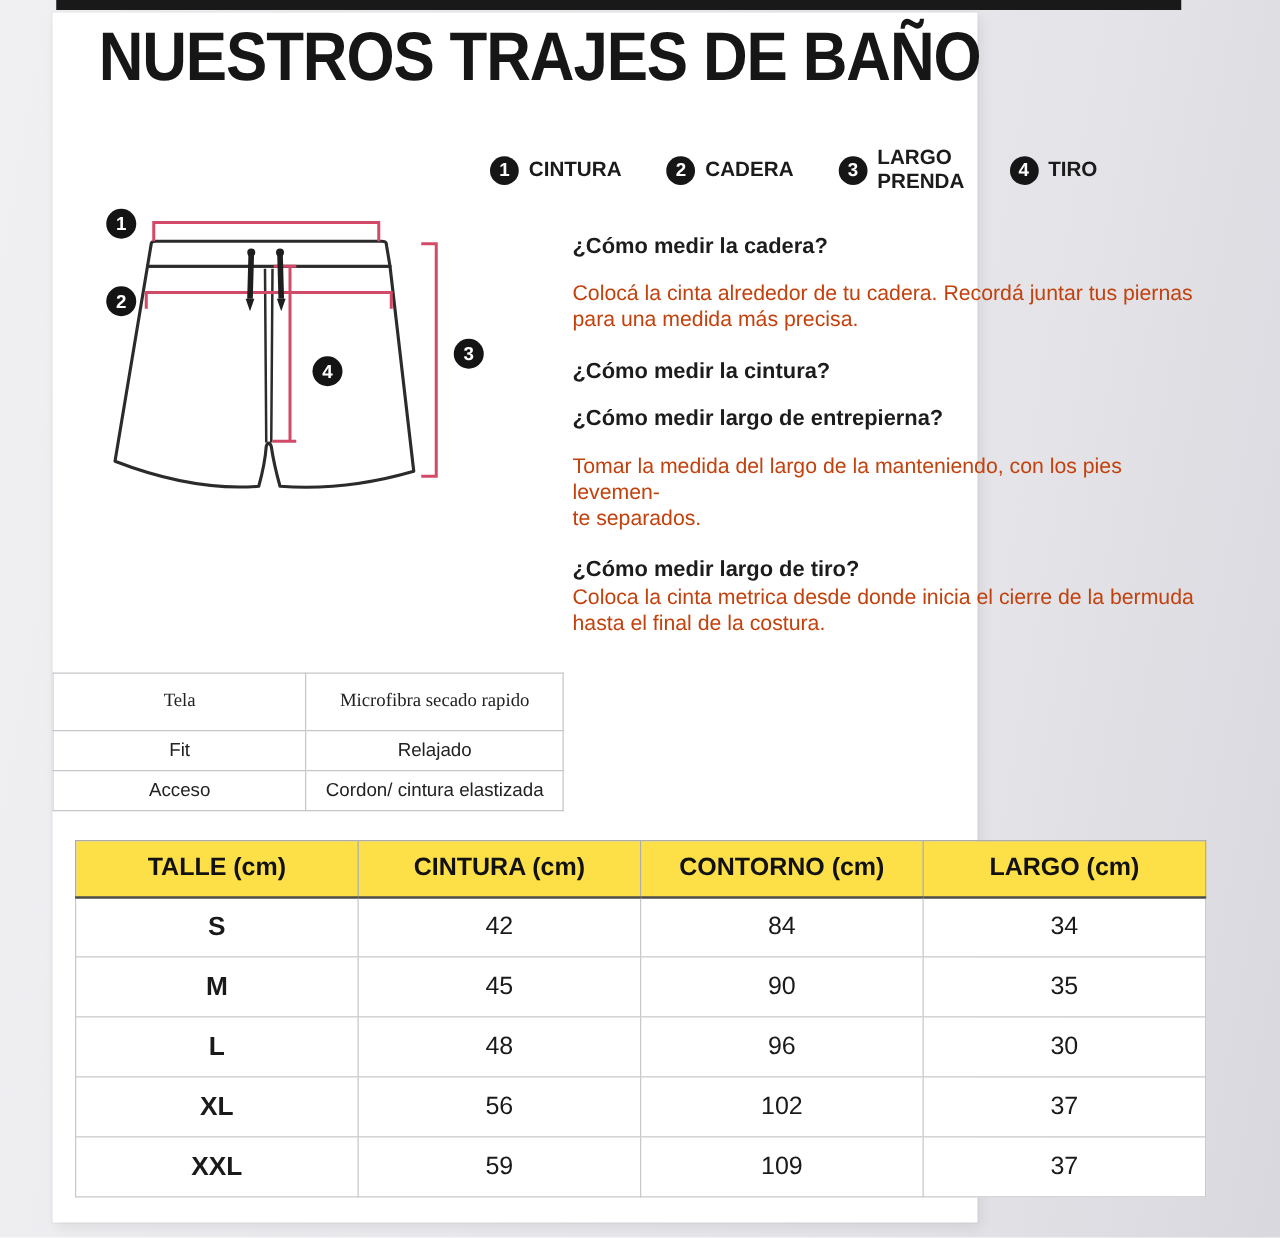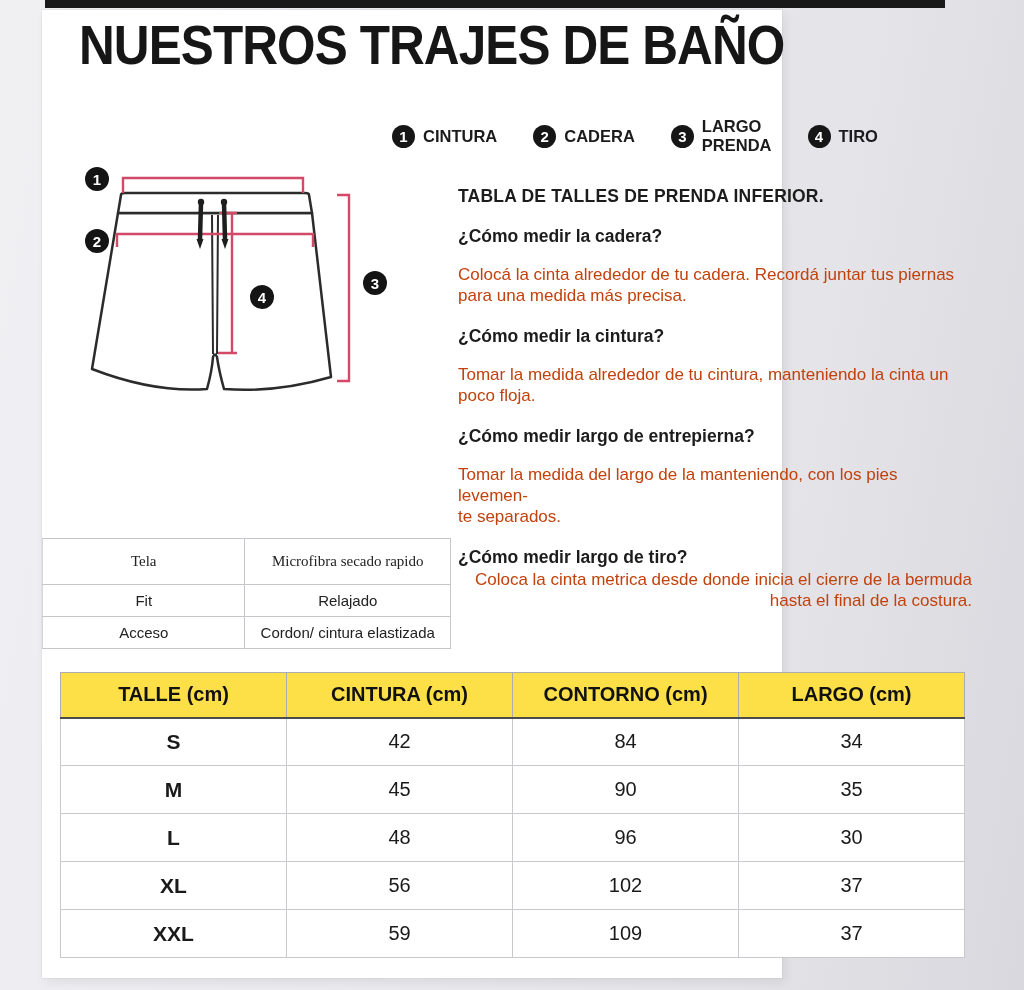--- a/index.html
+++ b/index.html
@@ -39,21 +39,21 @@
   .marker.m1 { left:25px; top:12px; }
   .marker.m2 { left:25px; top:74px; }
   .marker.m3 { left:303px; top:116px; }
   .marker.m4 { left:190px; top:130px; }
   
   .textcol { position:absolute; left:416px; top:176px; width:514px; }
   .textcol h3 { margin:0 0 19px 0; font-size:17.5px; font-weight:bold; letter-spacing:.2px; }
   .guide-section h4 { margin:0 0 17px 0; font-size:17.5px; font-weight:bold; }
   .guide-section p { margin:0 0 20px 0; font-size:17px; line-height:21px; color:#c2410c; white-space:pre-line; }
   .guide-section:last-child h4 { margin-bottom:1px; }
-  .guide-section:last-child p { margin-bottom:0;text-align:right; }
+  .guide-section:last-child p { margin-bottom:0; }
   
   .specs { position:absolute; left:0; top:528px; width:409px; border-collapse:collapse; }
   .specs td {
     border:1px solid #c6c6ca; font-size:15px; text-align:center; color:#222;
     height:32px; padding:0 6px; background:#fff;
   }
   .specs tr:first-child td { height:46px; border-top:1px solid #c6c6ca;font-family:Liberation Serif, serif; }
   .specs td.k { width:203px; border-left:1px solid #d6d6da; }
   .specs td.v { width:206px; }
   
@@ -121,30 +121,27 @@
         <path d="M 161.5,84 L 168.5,84 L 165,94 Z" fill="#1e1e1e"></path>
       </g>
     </svg>
     <div class="marker m1">1</div>
     <div class="marker m2">2</div>
     <div class="marker m3">3</div>
     <div class="marker m4">4</div>
   </div>
 
   <div class="textcol">
-    <h3>TABLA DE TALLES DE PRENDA INFERIOR.</h3>
     <div class="guide-section">
       <h4>¿Cómo medir la cadera?</h4>
       <p>Colocá la cinta alrededor de tu cadera. Recordá juntar tus piernas
 para una medida más precisa.</p>
     </div>
     <div class="guide-section">
       <h4>¿Cómo medir la cintura?</h4>
-      <p>Tomar la medida alrededor de tu cintura, manteniendo la cinta un
-poco floja.</p>
     </div>
     <div class="guide-section">
       <h4>¿Cómo medir largo de entrepierna?</h4>
       <p>Tomar la medida del largo de la manteniendo, con los pies levemen-
 te separados.</p>
     </div>
     <div class="guide-section">
       <h4>¿Cómo medir largo de tiro?</h4>
       <p>Coloca la cinta metrica desde donde inicia el cierre de la bermuda
 hasta el final de la costura.</p>

